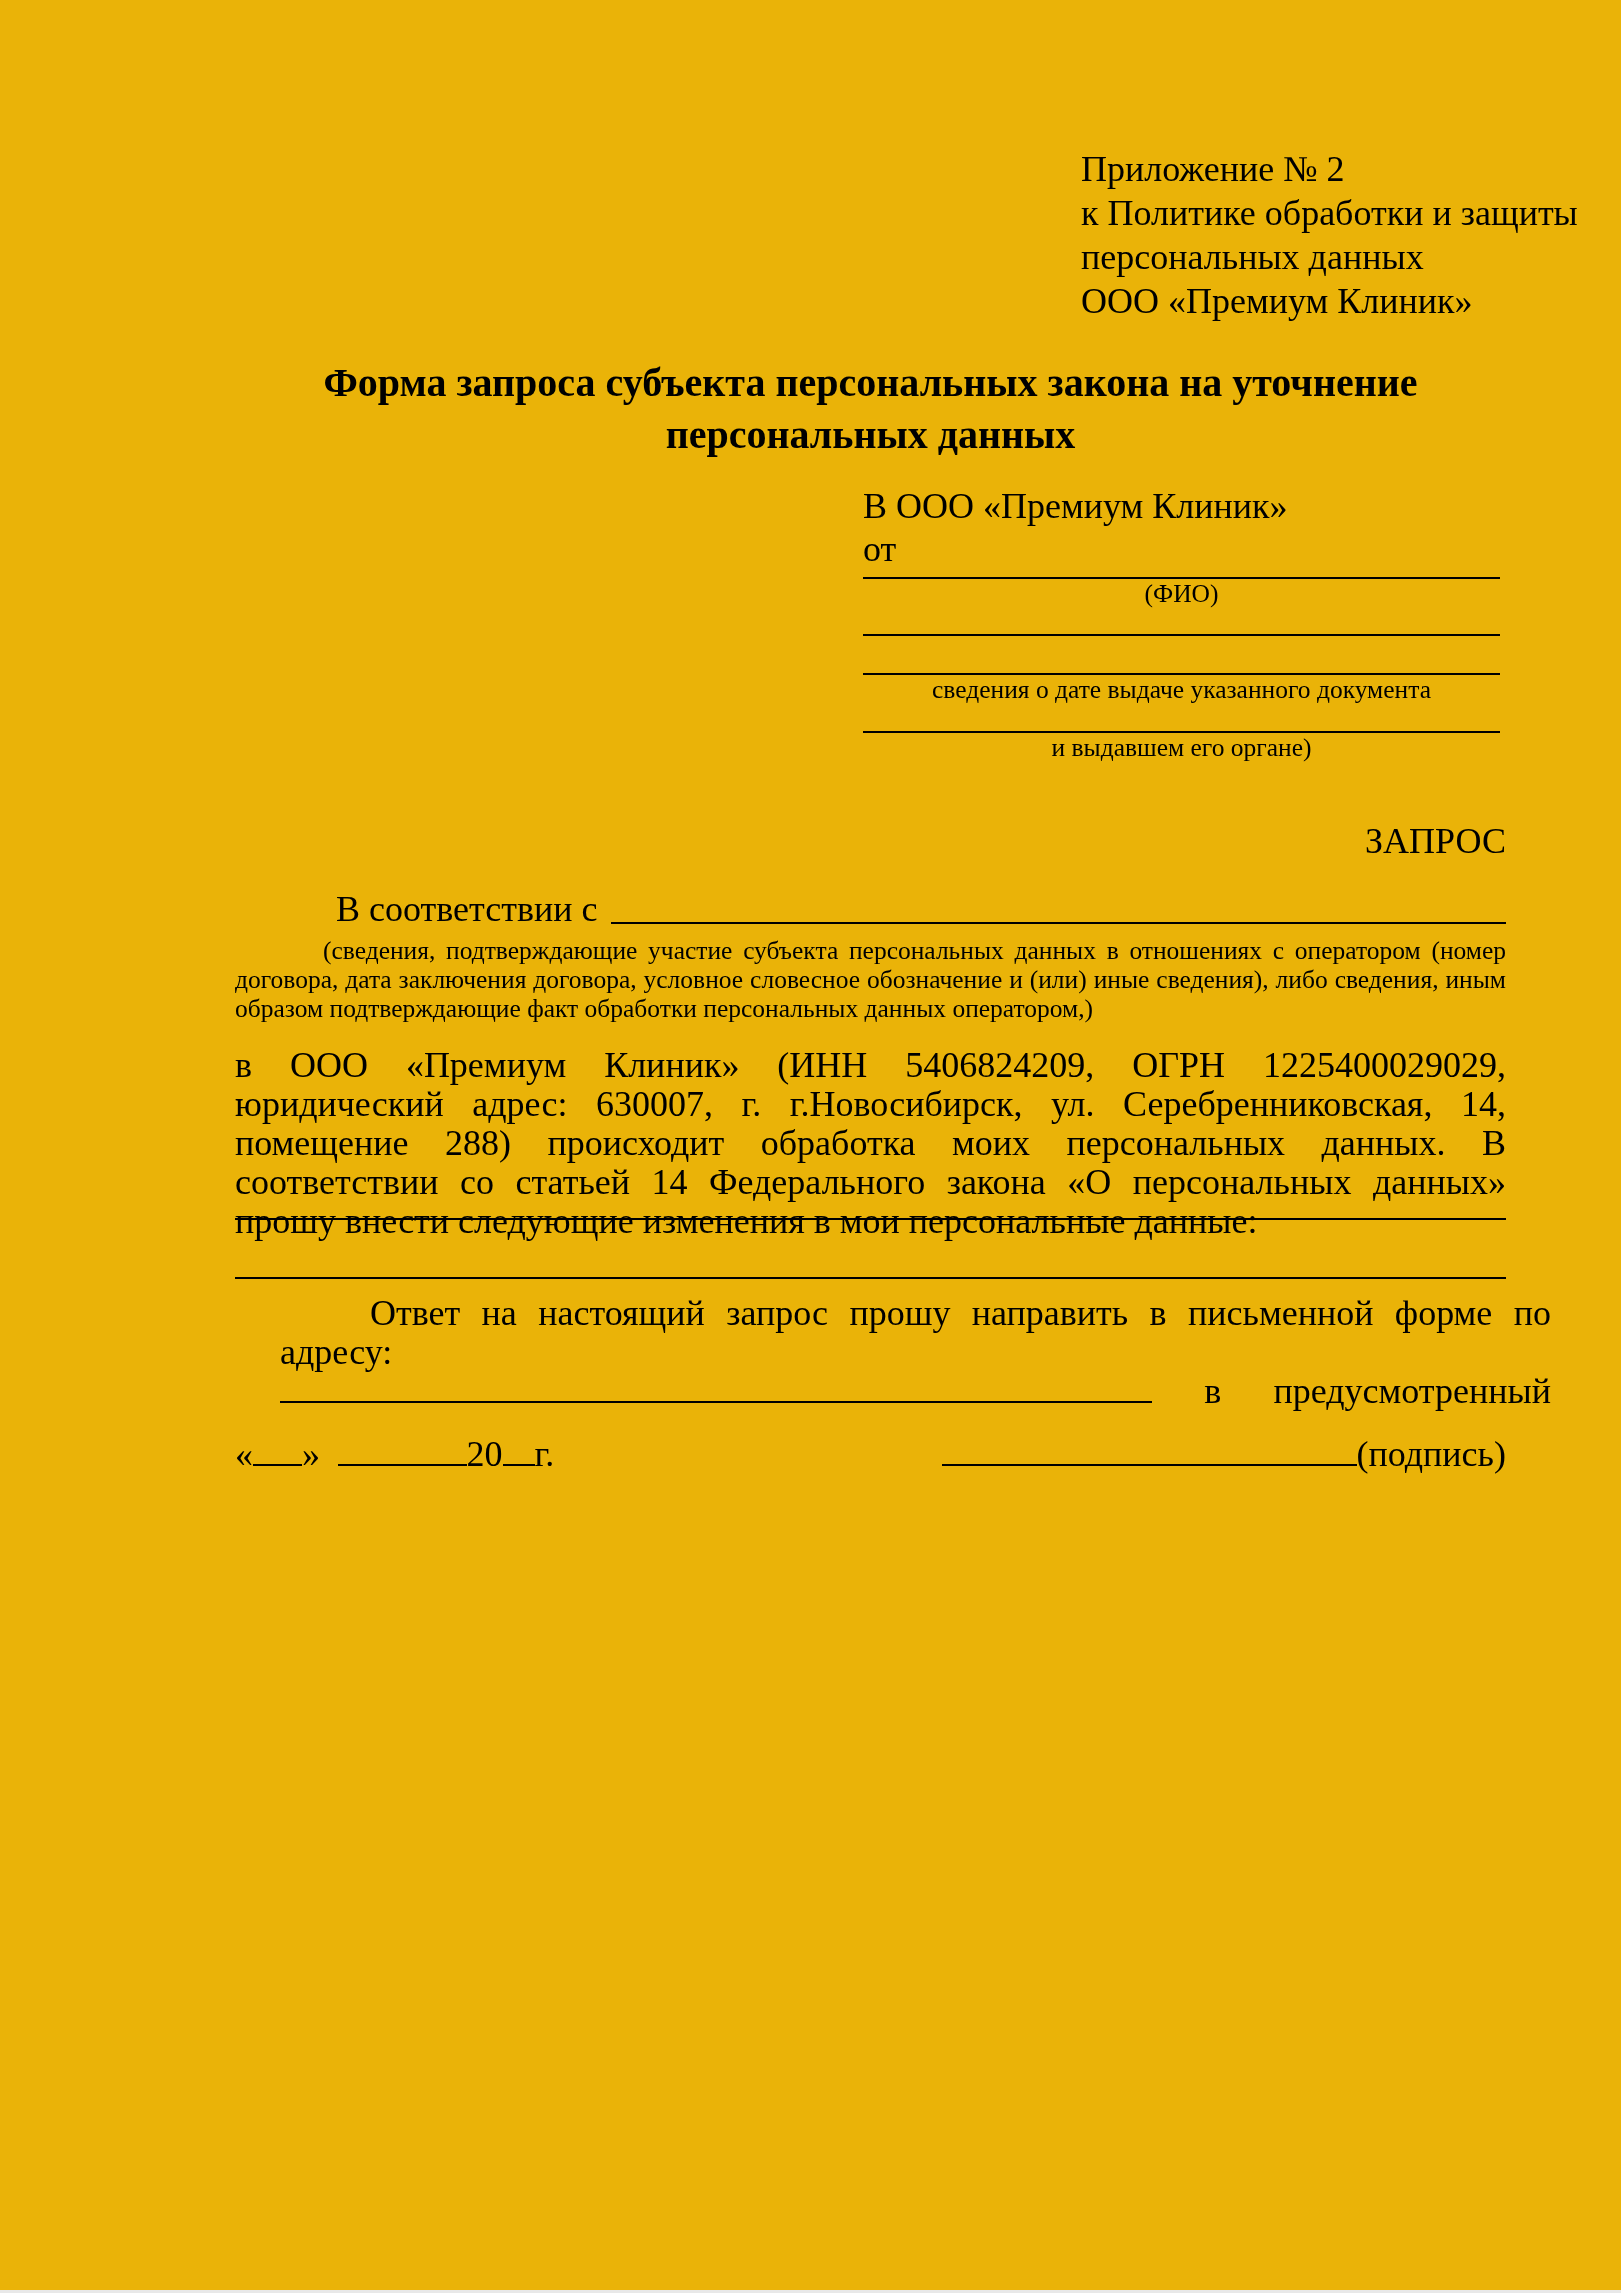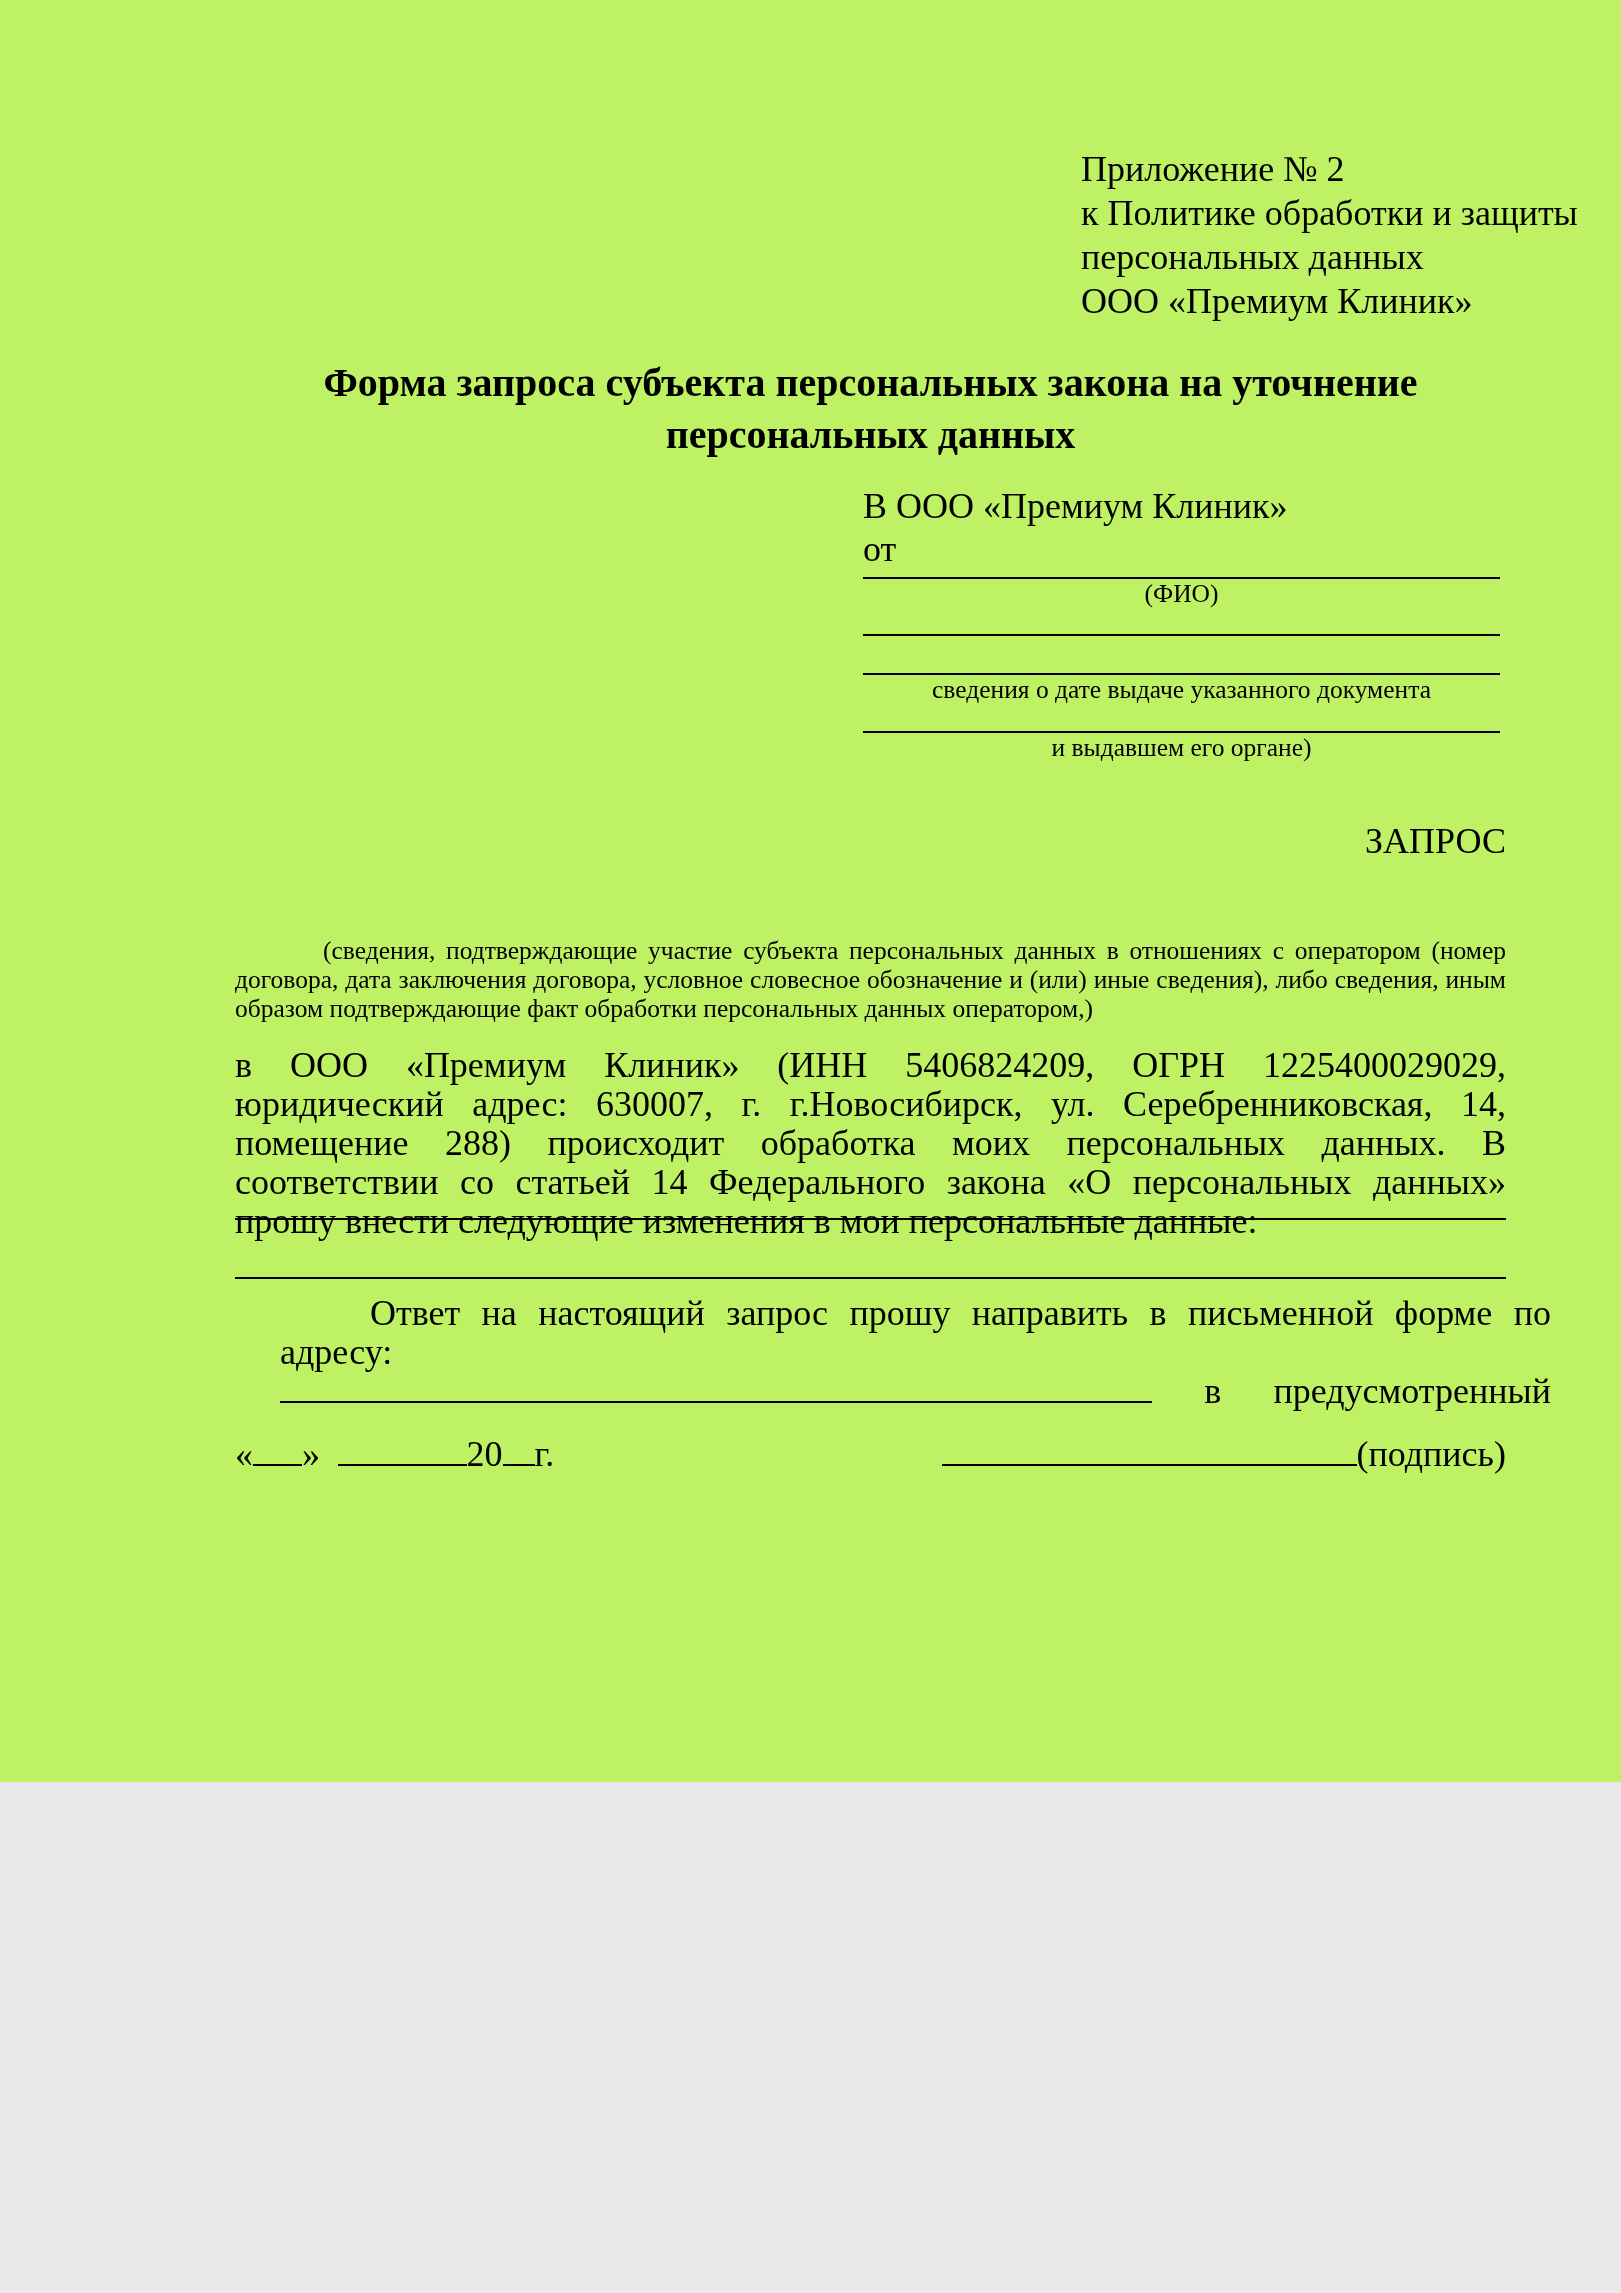--- a/index.html
+++ b/index.html
@@ -1,20 +1,20 @@
 <!DOCTYPE html>
 <html><head>
 <meta charset="utf-8">
 <style>
   html,body{margin:0;padding:0;background:#e8e8e8;}
   .page{
     position:relative;
     width:1621px;
-    height:1782px;
-    background:#bef264;
+    height:2290px;
+    background:#eab308;
     font-family:"Liberation Serif","DejaVu Serif",serif;
     color:#000;
     margin:0 auto;
     overflow:hidden;
   }
   .header-block{
     position:absolute;left:1081px;top:147px;width:549px;
     font-size:36px;line-height:44px;
   }
   .doc-title{
@@ -95,20 +95,24 @@
     <div class="cap">(ФИО)</div>
     <div class="blank b2"></div>
     <div class="blank b3"></div>
     <div class="cap">сведения о дате выдаче указанного документа</div>
     <div class="blank b4"></div>
     <div class="cap">и выдавшем его органе)</div>
   </div>
 
   <div class="zapros">ЗАПРОС</div>
 
+  <div class="intro-row">
+    <span class="intro-label">В соответствии с</span>
+    <span class="fill-line"></span>
+  </div>
 
   <div class="intro-note">(сведения, подтверждающие участие субъекта персональных данных в отношениях с оператором (номер договора, дата заключения договора, условное словесное обозначение и (или) иные сведения), либо сведения, иным образом подтверждающие факт обработки персональных данных оператором,)</div>
 
   <div class="body-par">в ООО «Премиум Клиник» (ИНН 5406824209, ОГРН 1225400029029, юридический адрес: 630007, г. г.Новосибирск, ул. Серебренниковская, 14, помещение 288) происходит обработка моих персональных данных. В соответствии со статьей 14 Федерального закона «О персональных данных» прошу внести следующие изменения в мои персональные данные:</div>
 
   <div class="blank-row blank-row-1"></div>
   <div class="blank-row blank-row-2"></div>
 
   <div class="response">
     <div class="resp-line1">Ответ на настоящий запрос прошу направить в письменной форме по адресу:</div>

